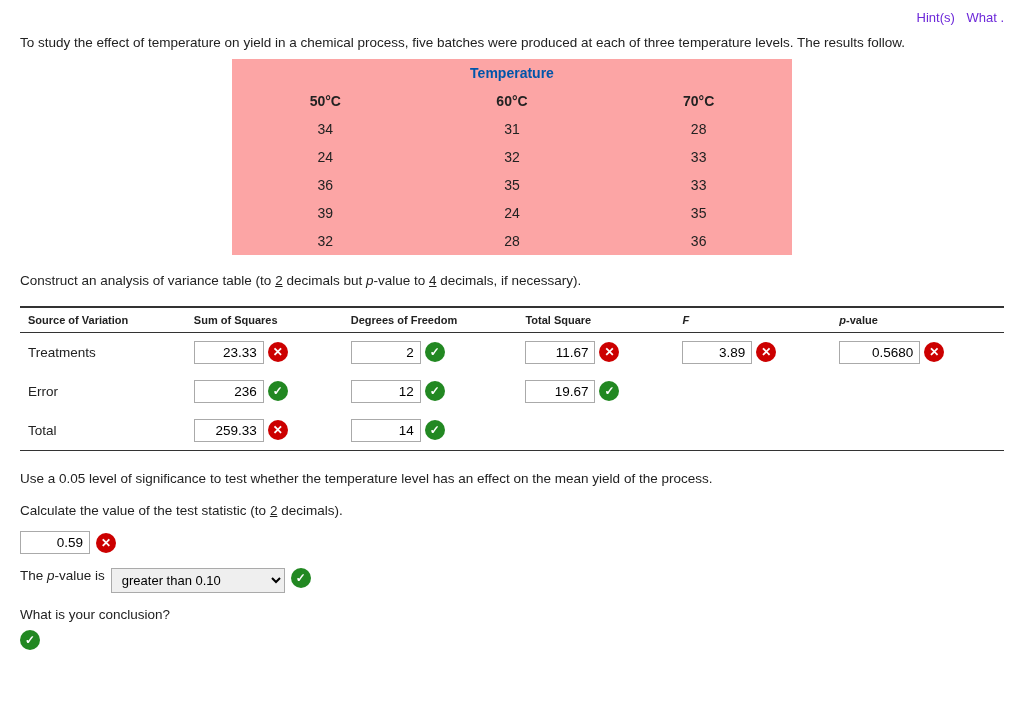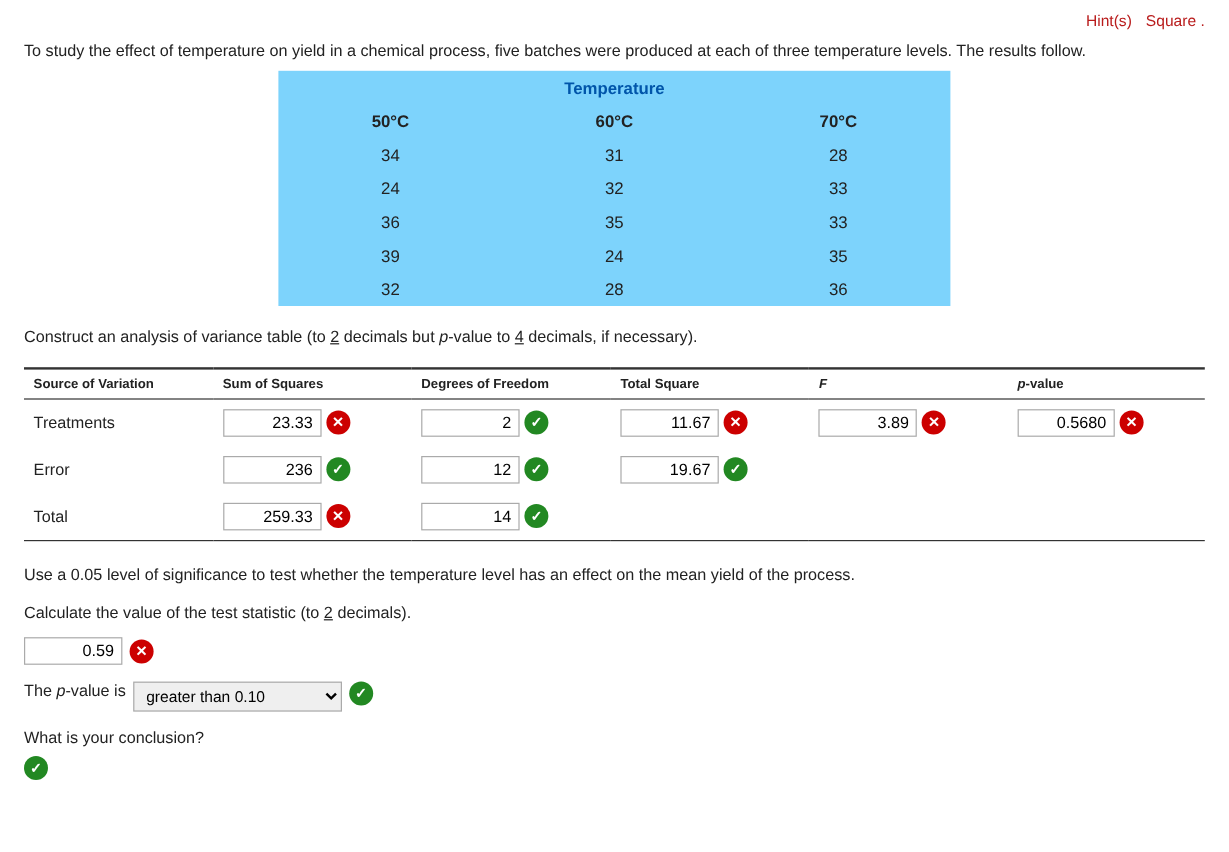--- a/index.html
+++ b/index.html
@@ -10,38 +10,38 @@
       background: #fff;
       padding: 10px 20px;
     }
     .top-links {
       text-align: right;
       margin-bottom: 8px;
       color: #0066cc;
       font-size: 13px;
     }
     .top-links a {
-      color: #b91c1c;
+      color: #6d28d9;
       text-decoration: none;
       margin-left: 8px;
       cursor: pointer;
     }
     .intro-text {
       font-size: 13.5px;
       margin-bottom: 6px;
       line-height: 1.5;
     }
     .temp-table-wrapper {
       display: flex;
       justify-content: center;
       margin-bottom: 16px;
     }
     .temp-table {
       border-collapse: collapse;
-      background: #7dd3fc;
+      background: #fca5a5;
       min-width: 560px;
     }
     .temp-table th, .temp-table td {
       padding: 6px 40px;
       text-align: center;
       font-size: 14px;
     }
     .temp-header {
       color: #0055aa;
       font-weight: bold;
@@ -78,21 +78,21 @@
       padding: 8px 8px;
       vertical-align: middle;
     }
     .anova-table .last-row td {
       border-bottom: 1px solid #333;
     }
     .input-field {
       border: 1px solid #aaa;
       padding: 3px 6px;
       font-size: 13.5px;
-      width: 82px;
+      width: 70px;
       text-align: right;
     }
     .input-field-wide {
       border: 1px solid #aaa;
       padding: 3px 6px;
       font-size: 13.5px;
       width: 81px;
       text-align: right;
     }
     .cell-group {
@@ -177,21 +177,21 @@
     .row-label {
       font-size: 13.5px;
       min-width: 100px;
     }
   </style>
 </head>
 <body>
 
 <div class="top-links">
   <a>Hint(s)</a>
-  <a>Square .</a>
+  <a>What .</a>
 </div>
 
 <p class="intro-text">To study the effect of temperature on yield in a chemical process, five batches were produced at each of three temperature levels. The results follow.</p>
 
 <div class="temp-table-wrapper">
   <table class="temp-table">
     <thead>
       <tr>
         <td colspan="3" class="temp-header">Temperature</td>
       </tr>

